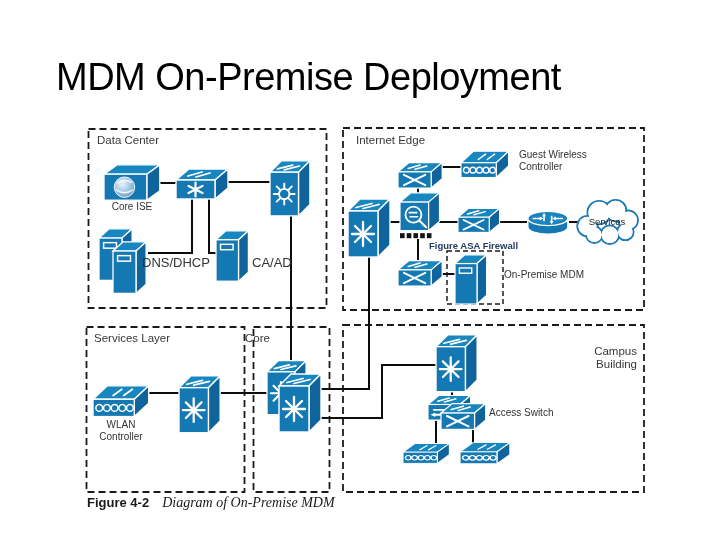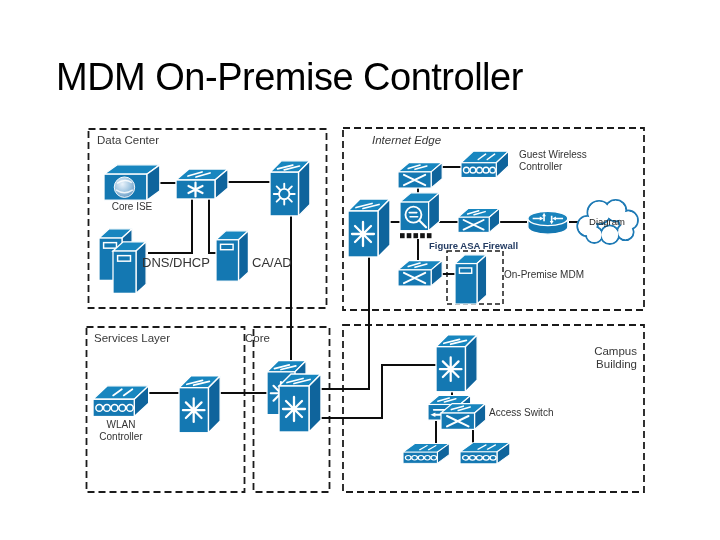--- a/index.html
+++ b/index.html
@@ -17,21 +17,21 @@
   .campus-lbl{text-align:right;white-space:normal;margin-top:15px;}
   .caption{position:absolute;left:87px;top:495px;font-size:13px;color:#1a1a1a;}
   .caption .figlabel{font-weight:700;font-family:"Liberation Sans",sans-serif;}
   .caption .figtext{font-family:"Liberation Serif",serif;font-style:italic;font-size:14px;
                     margin-left:13px;}
 </style>
 </head>
 <body>
 
 <div class="slide">
-  <h1 class="title">MDM On-Premise Controller</h1>
+  <h1 class="title">MDM On-Premise Deployment</h1>
 
   <div class="figure">
 
     <svg class="overlay" width="720" height="540" viewBox="0 0 720 540">
       <defs>
         <radialGradient id="gl" cx="40%" cy="35%" r="75%">
           <stop offset="0%" stop-color="#eaf3fb"></stop>
           <stop offset="55%" stop-color="#9ec4e0"></stop>
           <stop offset="100%" stop-color="#5e93be"></stop>
         </radialGradient>
@@ -207,35 +207,38 @@
       <use href="#sym-mlsw" transform="translate(279,370)"></use>
 
       <use href="#sym-mlsw" transform="translate(436,331) scale(0.98)"></use>
       <use href="#sym-fsw-h" transform="translate(428,393) scale(0.82)"></use>
       <use href="#sym-fsw-x" transform="translate(441,401) scale(0.86)"></use>
       <use href="#sym-ctrl" transform="translate(403,441) scale(0.80,0.62)"></use>
       <use href="#sym-ctrl" transform="translate(460,440) scale(0.86,0.66)"></use>
     </svg>
 
     <div class="zlbl" style="left:97px;top:134px;">Data Center</div>
-    <div class="zlbl" style="left:372px;top:134px;font-style:italic;">Internet Edge</div>
+    <div class="zlbl" style="left:356px;top:134px;">Internet Edge</div>
     <div class="zlbl" style="left:94px;top:332px;">Services Layer</div>
     <div class="zlbl" style="left:245px;top:332px;">Core</div>
     <div class="zlbl campus-lbl" style="left:583px;top:330px;width:54px;">Campus Building</div>
 
     <div class="lbl center" style="left:98px;top:201px;width:68px;">Core ISE</div>
     <div class="lbl" style="left:142px;top:257px;font-size:13px;">DNS/DHCP</div>
     <div class="lbl" style="left:252px;top:257px;font-size:13px;">CA/AD</div>
     <div class="lbl" style="left:519px;top:149px;">
       <div>Guest Wireless</div>
       <div>Controller</div>
     </div>
     <div class="lbl asa-lbl" style="left:429px;top:240px;">Figure ASA Firewall</div>
-    <div class="lbl cloud-lbl" style="left:574px;top:216px;width:66px;text-align:center;">Diagram</div>
+    <div class="lbl cloud-lbl" style="left:574px;top:216px;width:66px;text-align:center;">Services</div>
     <div class="lbl" style="left:504px;top:269px;">On-Premise MDM</div>
     <div class="lbl center" style="left:90px;top:419px;width:62px;">
       <div>WLAN</div>
       <div>Controller</div>
     </div>
     <div class="lbl" style="left:489px;top:407px;">Access Switch</div>
 
+    <div class="caption">
+      <span class="figlabel">Figure 4-2</span><span class="figtext">Diagram of On-Premise MDM</span>
+    </div>
   </div>
 </div>
 
 </body></html>

